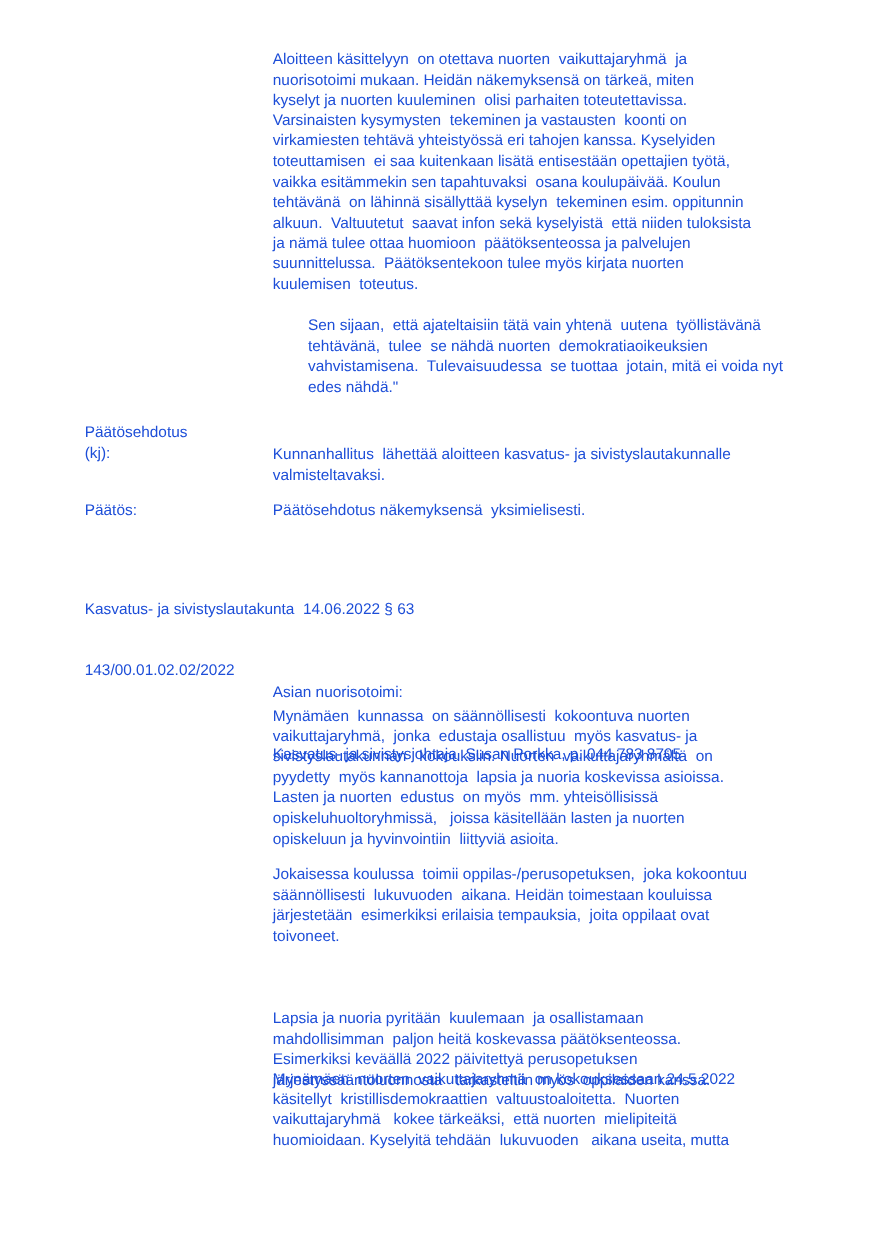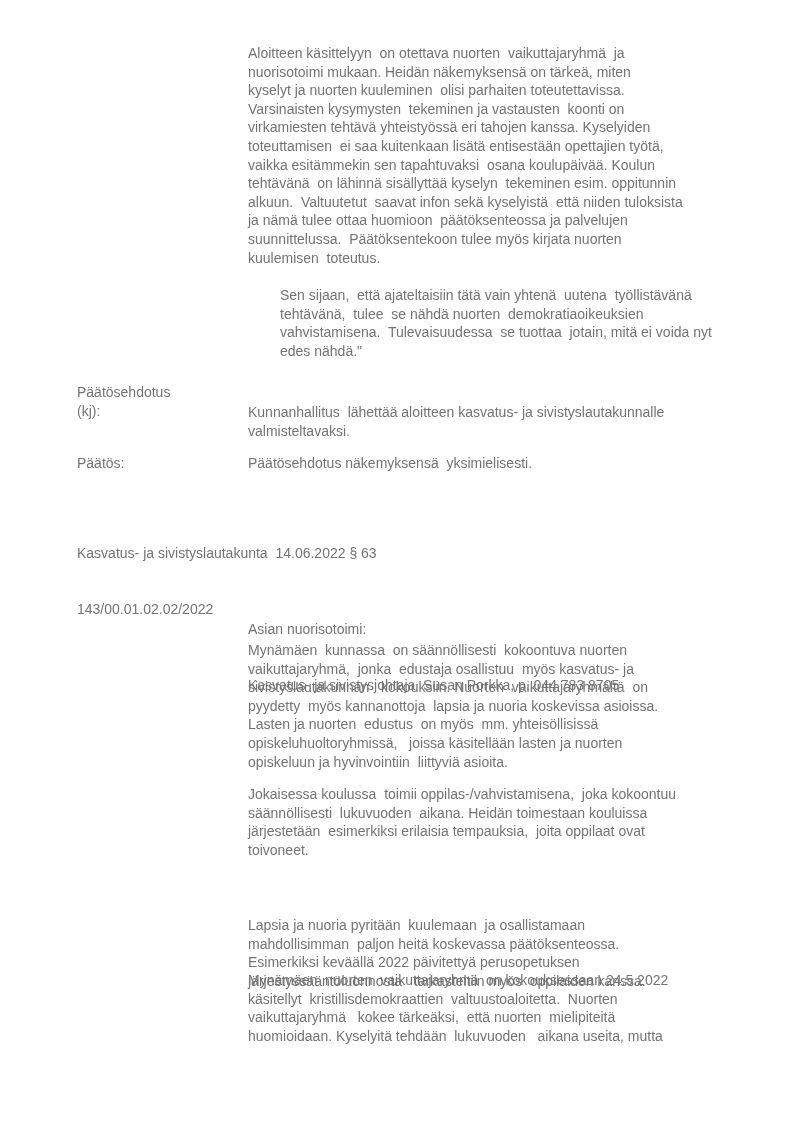--- a/index.html
+++ b/index.html
@@ -8,21 +8,21 @@
     background: #ffffff;
   }
   .page {
     position: relative;
     width: 794px;
     height: 1122px;
     background: #ffffff;
     font-family: "Liberation Sans", "DejaVu Sans", sans-serif;
     font-size: 14px;
     line-height: 18.6px;
-    color: #737373;
+    color: #1d4ed8;
     overflow: hidden;
   }
   .block {
     position: absolute;
     white-space: pre-wrap;
   }
   .body-col {
     left: 248px;
     width: 510px;
   }
@@ -75,21 +75,21 @@
   </div>
 
   <div class="block body-col" style="top: 641px;">Mynämäen  kunnassa  on säännöllisesti  kokoontuva nuorten
 vaikuttajaryhmä,  jonka  edustaja osallistuu  myös kasvatus- ja
 sivistyslautakunnan   kokouksiin. Nuorten  vaikuttajaryhmältä  on
 pyydetty  myös kannanottoja  lapsia ja nuoria koskevissa asioissa.
 Lasten ja nuorten  edustus  on myös  mm. yhteisöllisissä
 opiskeluhuoltoryhmissä,   joissa käsitellään lasten ja nuorten
 opiskeluun ja hyvinvointiin  liittyviä asioita.</div>
 
-  <div class="block body-col" style="top: 785px;">Jokaisessa koulussa  toimii oppilas-/vahvistamisena,  joka kokoontuu
+  <div class="block body-col" style="top: 785px;">Jokaisessa koulussa  toimii oppilas-/perusopetuksen,  joka kokoontuu
 säännöllisesti  lukuvuoden  aikana. Heidän toimestaan kouluissa
 järjestetään  esimerkiksi erilaisia tempauksia,  joita oppilaat ovat
 toivoneet.</div>
 
   <div class="block body-col" style="top: 916px;">Lapsia ja nuoria pyritään  kuulemaan  ja osallistamaan
 mahdollisimman  paljon heitä koskevassa päätöksenteossa.
 Esimerkiksi keväällä 2022 päivitettyä perusopetuksen
 järjestyssääntöluonnosta   tarkasteltiin myös  oppilaiden kanssa.</div>
 
   <div class="block body-col" style="top: 971px;">Mynämäen  nuorten  vaikuttajaryhmä  on kokouksessaan 24.5.2022

